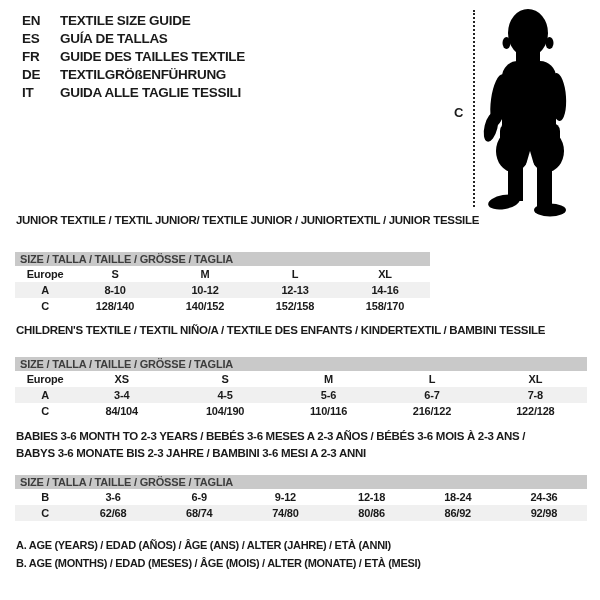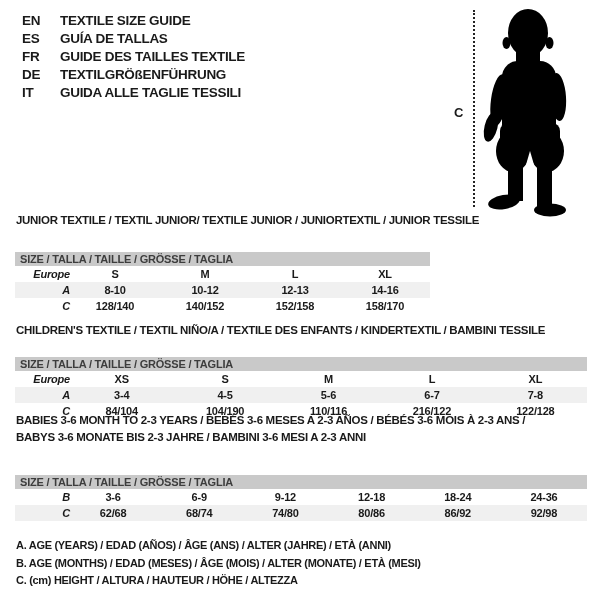--- a/index.html
+++ b/index.html
@@ -28,21 +28,21 @@
   .size-table { position:absolute; left:15px;margin-top:7px; }
   .w1 { width:415px; }
   .w2 { width:572px; }
   .size-bar {
     height:14px; line-height:14px; background:var(--bar-bg,#c9c9c9);
     font-size:11px; color:#3d3d3d; padding-left:5px; letter-spacing:-0.2px;
     box-sizing:border-box;
   }
   .trow { display:flex; height:16px; line-height:16px; font-size:11px; letter-spacing:-0.2px; }
   .rows .trow:nth-child(even) { background:var(--alt-bg,#f0f0f0); }
-  .cell-label { width:55px; padding-left:5px; box-sizing:border-box; text-align:right;font-style:italic; }
+  .cell-label { width:55px; padding-left:5px; box-sizing:border-box; text-align:center; }
   .cell { flex:1; text-align:center; }
 
   
   .legend { position:absolute; left:16px; top:537px; font-size:11px; line-height:17.5px; letter-spacing:-0.3px; white-space:nowrap; }
 </style>
 </head>
 <body>
 
 <div class="canvas">
 
@@ -160,21 +160,21 @@
           <span class="cell-label">C</span>
           <span class="cell">84/104</span>
           <span class="cell">104/190</span>
           <span class="cell">110/116</span>
           <span class="cell">216/122</span>
           <span class="cell">122/128</span>
         </div>
       </div>
     </div>
 
-  <div class="sec-title" id="title-2" style="top:412px">
+  <div class="sec-title" id="title-2" style="top:428px">
       <div class="title-line">BABIES 3-6 MONTH TO 2-3 YEARS / BEBÉS 3-6 MESES A 2-3 AÑOS / BÉBÉS 3-6 MOIS À 2-3 ANS /</div>
       <div class="title-line">BABYS 3-6 MONATE BIS 2-3 JAHRE / BAMBINI 3-6 MESI A 2-3 ANNI</div>
     </div>
   <div class="size-table w2" id="table-2" style="top:468px">
       <div class="size-bar">SIZE / TALLA / TAILLE / GRÖSSE / TAGLIA</div>
       <div class="rows">
         <div class="trow">
           <span class="cell-label">B</span>
           <span class="cell">3-6</span>
           <span class="cell">6-9</span>
@@ -191,16 +191,15 @@
           <span class="cell">80/86</span>
           <span class="cell">86/92</span>
           <span class="cell">92/98</span>
         </div>
       </div>
     </div>
 
   <div class="legend" id="legend">
       <div class="legend-line">A. AGE (YEARS) / EDAD (AÑOS) / ÂGE (ANS) / ALTER (JAHRE) / ETÀ (ANNI)</div>
       <div class="legend-line">B. AGE (MONTHS) / EDAD (MESES) / ÂGE (MOIS) / ALTER (MONATE) / ETÀ (MESI)</div>
-      <div class="legend-line">C. (cm) HEIGHT / ALTURA / HAUTEUR / HÖHE / ALTEZZA</div>
     </div>
 
 </div>
 
 </body></html>

